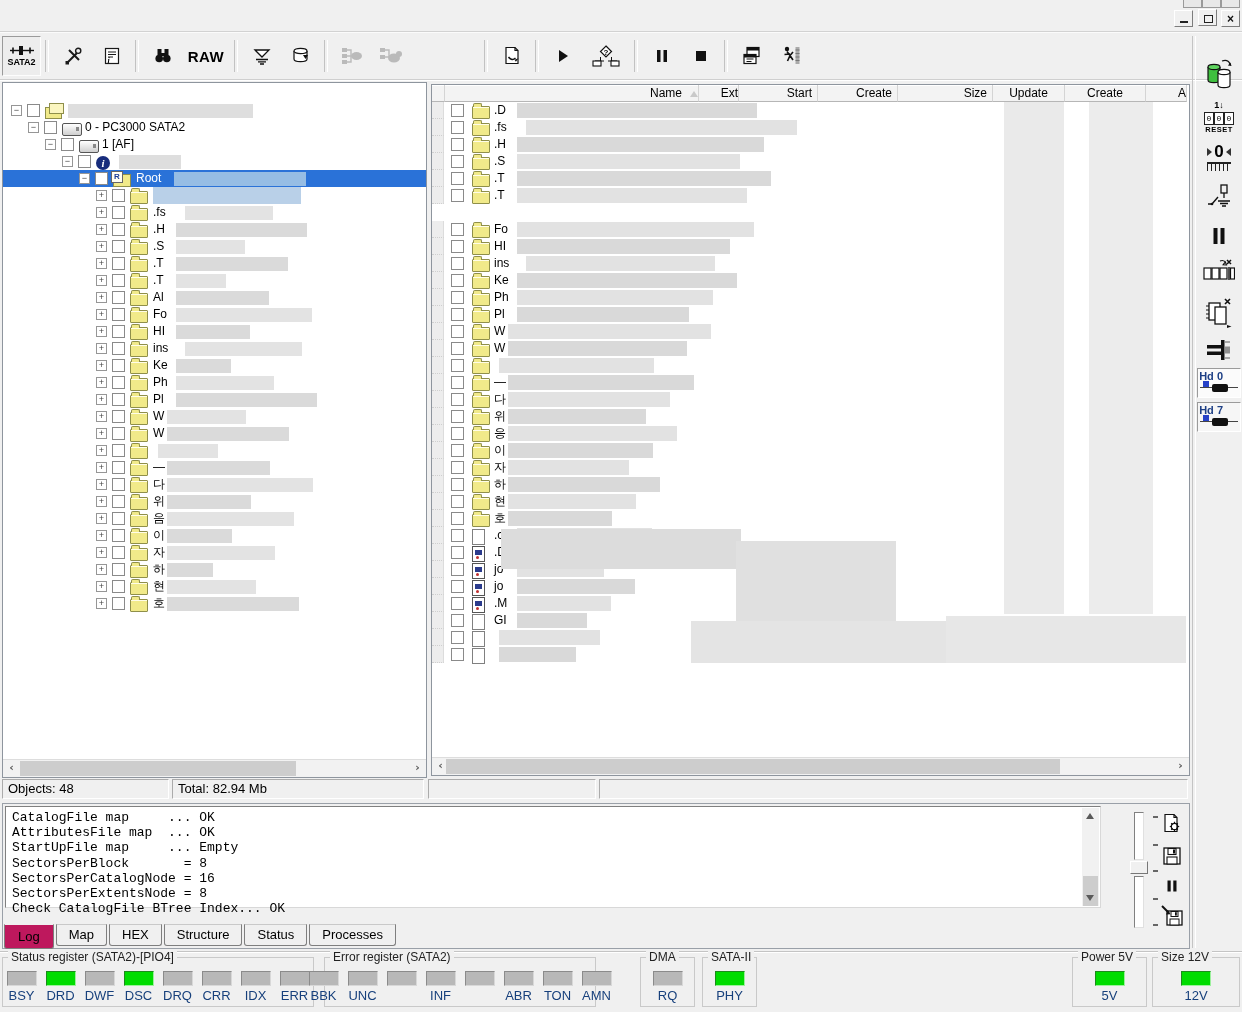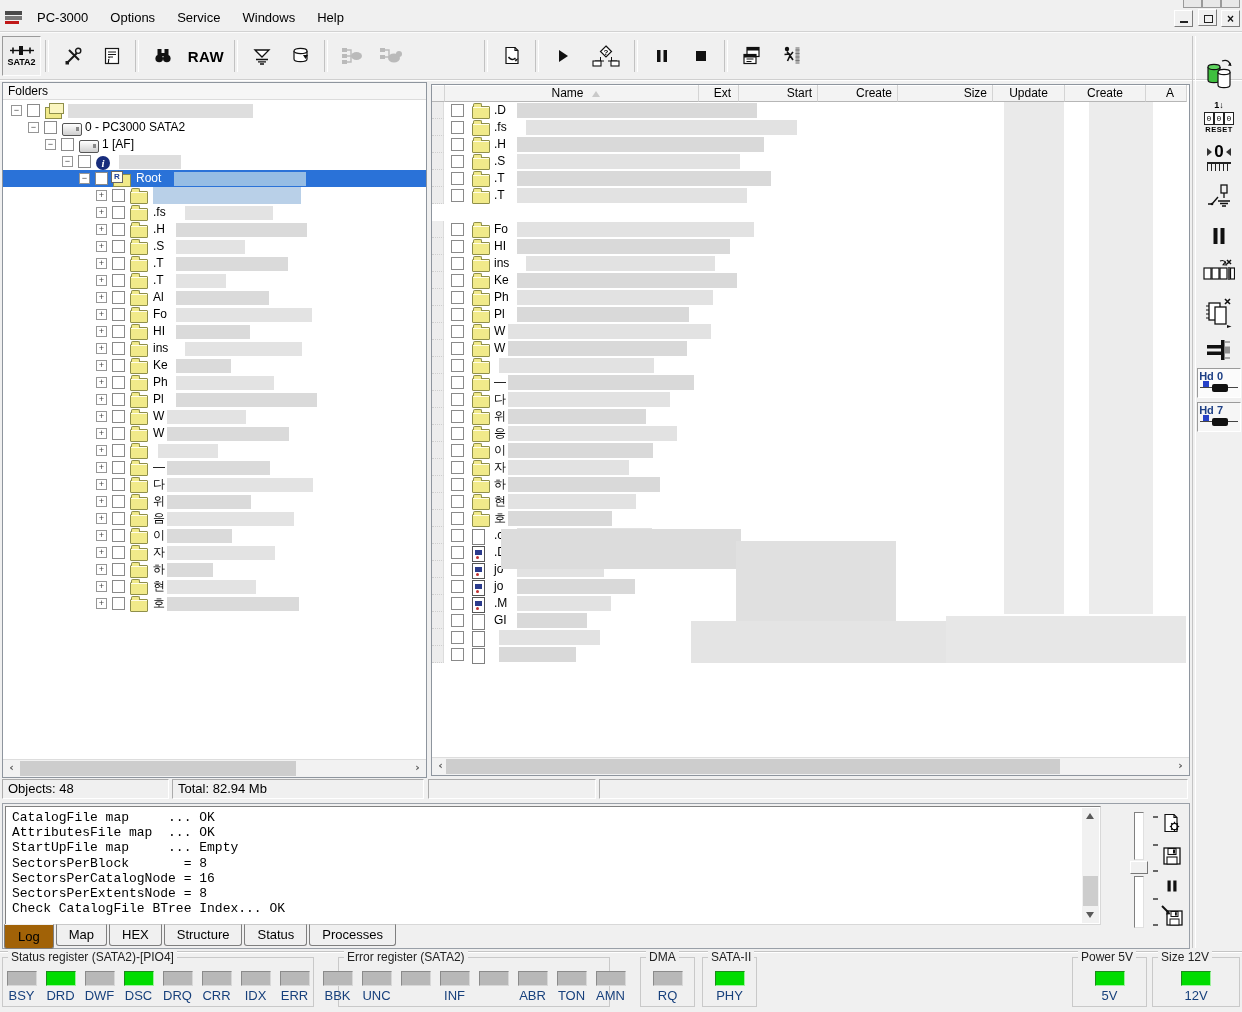--- a/index.html
+++ b/index.html
@@ -74,56 +74,56 @@
   .hscroll{position:absolute;left:0;right:0;bottom:0;height:17px;background:#f2f2f2;border-top:1px solid #ddd}
   .sarr{position:absolute;top:0;width:17px;height:17px;font:bold 11px/16px "DejaVu Sans",sans-serif;text-align:center;color:#555}
   .sthumb{position:absolute;top:1px;height:15px;background:#cdcdcd}
 
   
   .fpanel{position:absolute;left:431px;top:84px;width:757px;height:690px;border:1px solid #8e959e;background:#fff}
   #file-head{position:absolute;left:0;top:0;right:0;height:17px}
   .hcell{position:absolute;top:0;height:17px;line-height:16px;background:#f3f3f3;box-sizing:border-box;
          border-right:1px solid #d4d4d4;border-bottom:1px solid #b6b6b6;box-shadow:inset 0 1px 0 #fff;
          font-size:12px;overflow:hidden;white-space:nowrap}
-  .al-l{padding-left:8px;text-align:center}
+  .al-l{padding-left:8px;text-align:right}
   .al-r{padding-right:5px;text-align:right}
   .al-c{text-align:center}
   .sortup{display:inline-block;width:0;height:0;border-left:4px solid transparent;border-right:4px solid transparent;
           border-bottom:6px solid #c9c9c9;margin-left:8px;vertical-align:middle}
   #file-body{position:absolute;left:0;top:17px;right:0;bottom:18px;overflow:hidden}
   .frow{position:absolute;left:0;width:100%;height:17px;line-height:17px}
   .gut{position:absolute;left:0;top:0;width:12px;height:17px;background:#ededed;
        border-right:1px solid #dcdcdc;border-bottom:1px dotted #cfcfcf;box-sizing:border-box}
   .frow .redact{height:15px;top:1px}
 
   
   .sseg{position:absolute;top:779px;height:20px;box-sizing:border-box;border:1px solid;border-color:#ababab #fff #fff #ababab;
         background:#f0f0f0;font-size:13px;line-height:18px;padding-left:5px;white-space:nowrap}
 
   
   .logframe{position:absolute;left:2px;top:803px;width:1188px;height:146px;border:1px solid #9aa0a8;background:#f0f0f0;box-sizing:border-box}
-  .logbox{position:absolute;left:2px;top:2px;width:1096px;height:119px;background:#fff;box-sizing:border-box;
+  .logbox{position:absolute;left:2px;top:2px;width:1096px;height:102px;background:#fff;box-sizing:border-box;
           border:1px solid;border-color:#808080 #d8d8d8 #d8d8d8 #808080}
   #log-pre{margin:0;padding:3px 6px;font:13px/15.2px "Liberation Mono",monospace;color:#000}
   .vscroll{position:absolute;right:1px;top:1px;width:17px;bottom:1px;background:#f1f1f1}
   .va{position:absolute;left:4px;width:0;height:0;border-left:4px solid transparent;border-right:4px solid transparent}
   .va-up{top:5px;border-bottom:6px solid #5a5a5a}
   .va-dn{bottom:5px;border-top:6px solid #5a5a5a}
   .vthumb{position:absolute;left:1px;width:15px;background:#cdcdcd}
   .strackseg{position:absolute;left:1131px;width:10px;background:#fff;box-sizing:border-box;
              border:1px solid;border-color:#808080 #e0e0e0 #e0e0e0 #808080}
   .sthumbv{position:absolute;left:1127px;width:18px;height:13px;background:#f0f0f0;
            border:1px solid;border-color:#fff #777 #777 #fff;box-sizing:border-box}
   .tick{position:absolute;left:1150px;width:5px;height:2px;background:#666}
   .lbtn{position:absolute;left:1154px;width:30px;height:28px;display:flex;align-items:center;justify-content:center}
 
   .tabs{position:absolute;left:4px;top:924px;height:25px}
   .tab{display:inline-block;border:1px solid #7f7f7f;border-top:1px solid #c9c9c9;border-radius:0 0 3px 3px;
        padding:2px 12px 3px;font-size:13px;margin-right:2px;background:#f0f0f0;vertical-align:top}
-  .tab.active{padding:4px 13px 4px;border-top-color:#f0f0f0;background:#a16207}
+  .tab.active{padding:4px 13px 4px;border-top-color:#f0f0f0;background:#be185d}
   .hr2{position:absolute;left:0;top:951px;width:1242px;border-top:1px solid #c4c4c4;border-bottom:1px solid #fff}
 
   
   .reg{position:absolute;top:957px;height:50px;border:1px solid #c9c9c9;box-sizing:border-box;background:#f0f0f0}
   .gtitle{position:absolute;top:-8px;left:5px;background:#f0f0f0;padding:0 3px;font-size:12px;color:#222;white-space:nowrap}
   .ledrow{display:flex;margin-top:13px;justify-content:center}
   .ledcell{width:39px;flex:none}
   .led{display:block;width:28px;height:13px;margin:0 auto;background:#b8b8b8;
        border:1px solid;border-color:#8b8b8b #d8d8d8 #d8d8d8 #8b8b8b}
   .led.on{background:#00dc00;border-color:#1d8a1d #9df09d #9df09d #1d8a1d}
@@ -155,28 +155,20 @@
 </style>
 </head>
 <body>
 
 <div class="screen">
 
   <div class="stub" style="right:40px"></div>
   <div class="stub" style="right:21px"></div>
   <div class="stub" style="right:2px"></div>
 
-  <div class="menubar">
-    <span class="appico">
-        <i></i>
-        <i></i>
-        <i></i>
-      </span>
-    <span id="menu-items"><span class="mitem">PC-3000</span><span class="mitem">Options</span><span class="mitem">Service</span><span class="mitem">Windows</span><span class="mitem">Help</span></span>
-  </div>
   <div class="mdi-controls">
     <span class="wbtn">
         <span class="g-min"></span>
       </span>
     <span class="wbtn">
         <span class="g-res"></span>
       </span>
     <span class="wbtn">
         <span class="g-x">×</span>
       </span>
@@ -304,21 +296,20 @@
         <circle cx="7" cy="4" r="2.2" fill="#111"></circle>
         <path d="M7,6.5 L10,10.5 L7.5,16 M10,10.5 L13,15 M4.5,9.5 L10,9 M10,10.5 L13,7" stroke="#111" stroke-width="1.6" fill="none"></path>
         <rect x="15.5" y="2" width="4" height="17" fill="#aaa"></rect>
         <path d="M15.5,5 h4 M15.5,8.5 h4 M15.5,12 h4 M15.5,15.5 h4" stroke="#777" stroke-width="1.2"></path>
       </svg>
     </div>
   </div>
   <div class="toolbarline"></div>
 
   <div class="lpanel">
-    <div class="lcap">Folders</div>
     <div id="tree-body">
         <div class="trow" style="top:0px">
           <span class="exp" style="left:8px">−</span>
           <span class="cb" style="left:24px"></span>
           <span class="ico ico-folders" style="left:42px"></span>
           <span class="redact" style="left:65px;width:185px;"></span>
         </div>
         <div class="trow" style="top:17px">
           <span class="exp" style="left:25px">−</span>
           <span class="cb" style="left:41px"></span>
@@ -872,21 +863,21 @@
         <span class="ledcell">
           <span class="led"></span>
           <span class="ledlbl">IDX</span>
         </span>
         <span class="ledcell">
           <span class="led"></span>
           <span class="ledlbl">ERR</span>
         </span>
       </div>
     </div>
-  <div class="reg" id="reg-error" style="left:338px;width:272px">
+  <div class="reg" id="reg-error" style="left:324px;width:272px">
       <span class="gtitle">Error register (SATA2)</span>
       <div class="ledrow">
         <span class="ledcell">
           <span class="led"></span>
           <span class="ledlbl">BBK</span>
         </span>
         <span class="ledcell">
           <span class="led"></span>
           <span class="ledlbl">UNC</span>
         </span>

